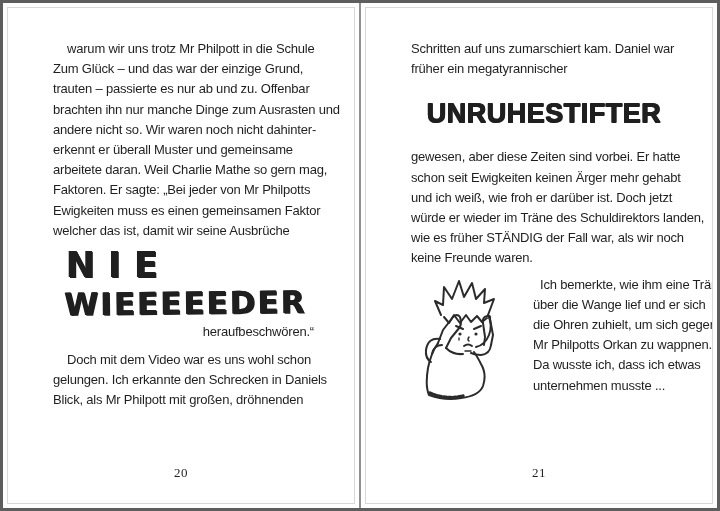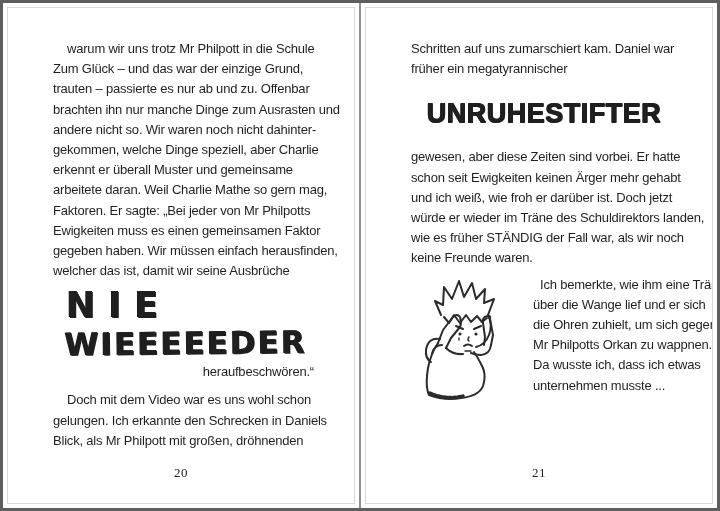--- a/index.html
+++ b/index.html
@@ -64,26 +64,24 @@
 
     <div class="page-wrap">
       <div class="page">
         <div class="text-col">
           <div class="para indent-first">
               <div class="line">warum wir uns trotz Mr Philpott in die Schule</div>
               <div class="line">Zum Glück – und das war der einzige Grund,</div>
               <div class="line">trauten – passierte es nur ab und zu. Offenbar</div>
               <div class="line">brachten ihn nur manche Dinge zum Ausrasten und</div>
               <div class="line">andere nicht so. Wir waren noch nicht dahinter-</div>
-              <div class="line">gekommen, welche Dinge speziell, aber Charlie</div>
               <div class="line">erkennt er überall Muster und gemeinsame</div>
               <div class="line">arbeitete daran. Weil Charlie Mathe so gern mag,</div>
               <div class="line">Faktoren. Er sagte: „Bei jeder von Mr Philpotts</div>
               <div class="line">Ewigkeiten muss es einen gemeinsamen Faktor</div>
-              <div class="line">gegeben haben. Wir müssen einfach herausfinden,</div>
               <div class="line">welcher das ist, damit wir seine Ausbrüche</div>
             </div>
           <div class="display-nie">NIE</div>
           <div class="display-wieder">WIEEEEEDER</div>
           <div class="display-suffix">heraufbeschwören.“</div>
           <div class="para indent-first para2-left">
               <div class="line">Doch mit dem Video war es uns wohl schon</div>
               <div class="line">gelungen. Ich erkannte den Schrecken in Daniels</div>
               <div class="line">Blick, als Mr Philpott mit großen, dröhnenden</div>
             </div>

